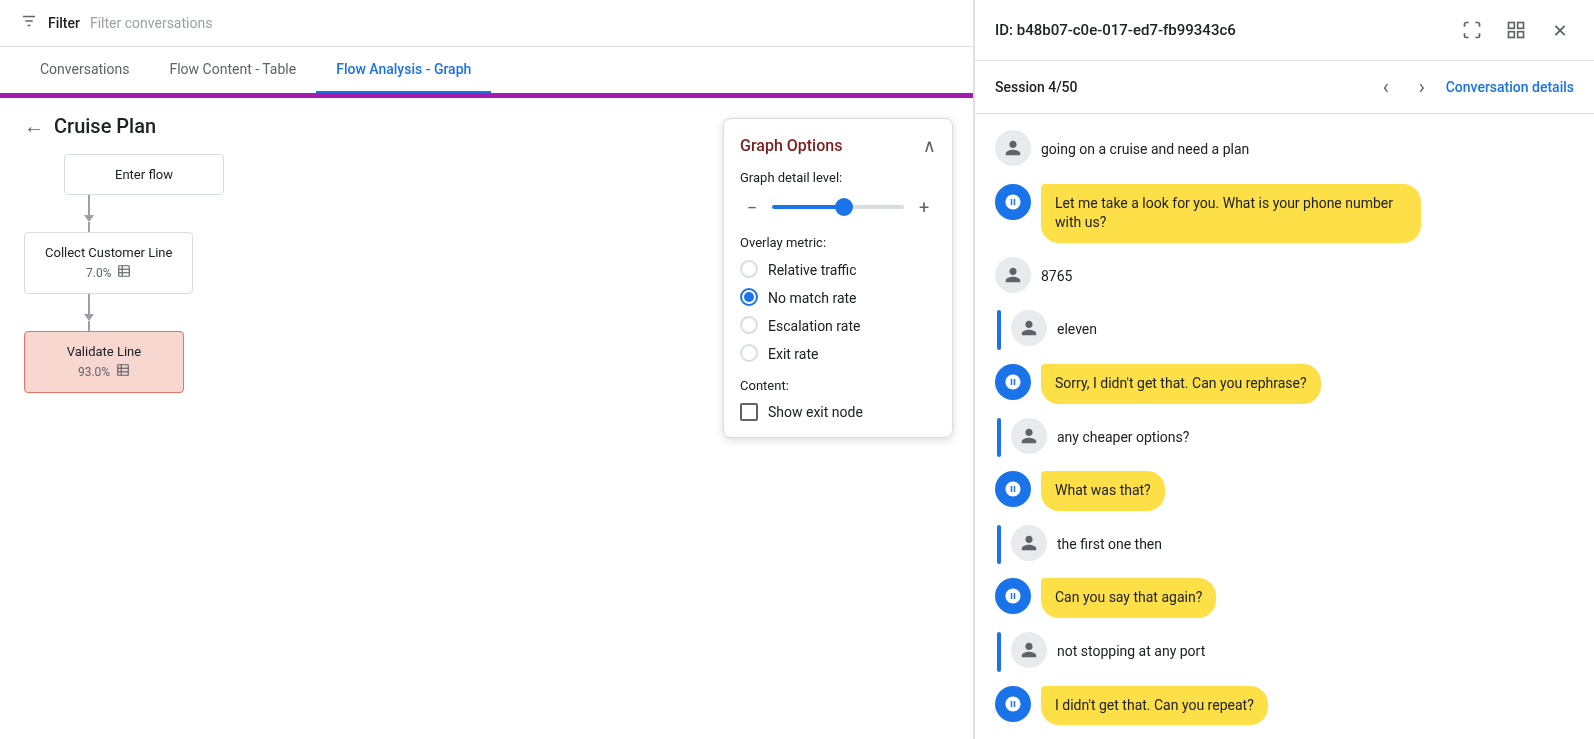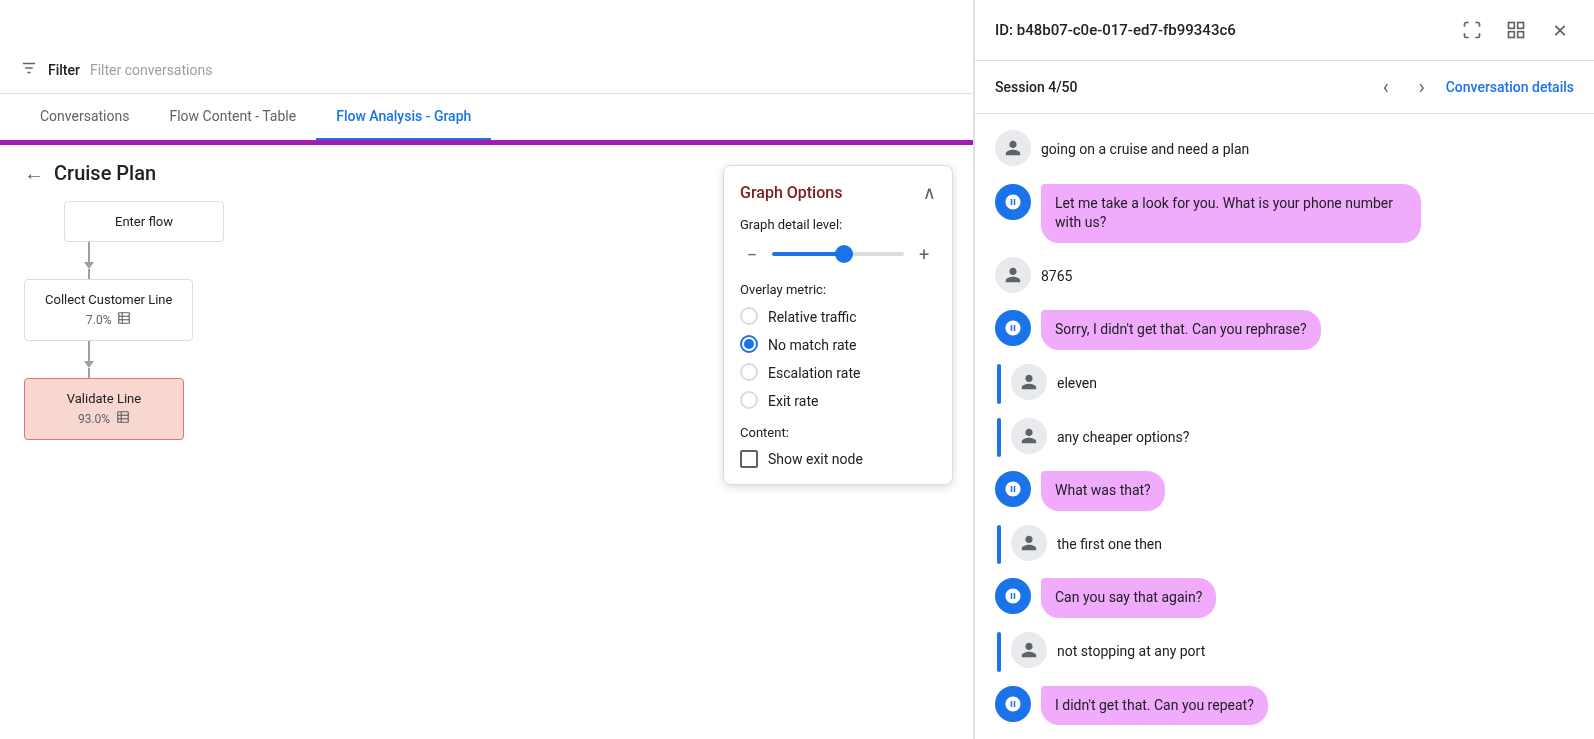--- a/index.html
+++ b/index.html
@@ -2,21 +2,21 @@
 <html><head>
   <meta charset="utf-8">
   <style>
     * { box-sizing: border-box; margin: 0; padding: 0; }
     body { font-family: 'Google Sans', Roboto, Arial, sans-serif; font-size: 14px; color: #202124; background: #fff; display: flex; height: 739px; overflow: hidden; }
 
     
     .left-panel { flex: 1; display: flex; flex-direction: column; border-right: 1px solid #e0e0e0; overflow: hidden; }
 
     
-    .filter-bar { display: flex; align-items: center; padding: 12px 20px; border-bottom: 1px solid #e0e0e0; gap: 10px; margin-top: 47px; }
+    .filter-bar { display: flex; align-items: center; padding: 12px 20px; border-bottom: 1px solid #e0e0e0; gap: 10px; }
     .filter-icon { color: #5f6368; font-size: 16px; }
     .filter-label { font-weight: 500; color: #202124; }
     .filter-input { color: #9aa0a6; font-size: 14px; }
 
     
     .tabs { display: flex; border-bottom: 5px solid #a21caf; padding: 0 20px; }
     .tab { padding: 14px 20px; font-size: 14px; color: #5f6368; cursor: pointer; border-bottom: 2px solid transparent; white-space: nowrap; }
     .tab.active { color: #1a73e8; border-bottom: 2px solid #1a73e8; font-weight: 500; }
 
     
@@ -77,21 +77,21 @@
 
     .chat-row { display: flex; align-items: flex-start; gap: 10px; }
     .chat-row.bot { flex-direction: row; }
     .chat-row.user { flex-direction: row; }
 
     .avatar { width: 36px; height: 36px; border-radius: 50%; display: flex; align-items: center; justify-content: center; flex-shrink: 0; font-size: 18px; }
     .avatar.user-avatar { background: #e8eaed; color: #5f6368; }
     .avatar.bot-avatar { background: #1a73e8; color: #fff; }
 
     .chat-bubble { padding: 10px 14px; border-radius: 18px; font-size: 14px; max-width: 380px; line-height: 1.4; }
-    .chat-bubble.bot-bubble { background: #f0abfc; color: #202124; border-radius: 4px 18px 18px 18px; }
+    .chat-bubble.bot-bubble { background: #fde047; color: #202124; border-radius: 4px 18px 18px 18px; }
     .chat-bubble.user-text { color: #202124; background: none; padding: 10px 0; }
 
     .escalation-indicator { width: 4px; background: #1a73e8; border-radius: 2px; align-self: stretch; flex-shrink: 0; margin-left: 2px; }
 
     .chat-area::-webkit-scrollbar { width: 6px; }
     .chat-area::-webkit-scrollbar-track { background: #f1f3f4; }
     .chat-area::-webkit-scrollbar-thumb { background: #dadce0; border-radius: 3px; }
   </style>
 </head>
 <body>
@@ -266,78 +266,78 @@
         <div class="chat-bubble bot-bubble">Let me take a look for you. What is your phone number with us?</div>
       </div>
       <div class="chat-row user">
         <div class="avatar user-avatar">
           <svg width="18" height="18" viewBox="0 0 24 24" fill="#5f6368">
             <path d="M12 12c2.7 0 4.8-2.1 4.8-4.8S14.7 2.4 12 2.4 7.2 4.5 7.2 7.2 9.3 12 12 12zm0 2.4c-3.2 0-9.6 1.6-9.6 4.8v2.4h19.2v-2.4c0-3.2-6.4-4.8-9.6-4.8z"></path>
           </svg>
         </div>
         <div class="chat-bubble user-text">8765</div>
       </div>
+      <div class="chat-row user">
+        <div class="escalation-indicator"></div>
+        <div class="avatar user-avatar">
+          <svg width="18" height="18" viewBox="0 0 24 24" fill="#5f6368">
+            <path d="M12 12c2.7 0 4.8-2.1 4.8-4.8S14.7 2.4 12 2.4 7.2 4.5 7.2 7.2 9.3 12 12 12zm0 2.4c-3.2 0-9.6 1.6-9.6 4.8v2.4h19.2v-2.4c0-3.2-6.4-4.8-9.6-4.8z"></path>
+          </svg>
+        </div>
+        <div class="chat-bubble user-text">eleven</div>
+      </div>
       <div class="chat-row bot">
         <div class="avatar bot-avatar">
           <svg width="18" height="18" viewBox="0 0 24 24" fill="white">
             <path d="M12 2C6.48 2 2 6.48 2 12s4.48 10 10 10 10-4.48 10-10S17.52 2 12 2zm-1 14H9V8h2v8zm4 0h-2V8h2v8z"></path>
           </svg>
         </div>
         <div class="chat-bubble bot-bubble">Sorry, I didn't get that. Can you rephrase?</div>
       </div>
       <div class="chat-row user">
         <div class="escalation-indicator"></div>
         <div class="avatar user-avatar">
           <svg width="18" height="18" viewBox="0 0 24 24" fill="#5f6368">
             <path d="M12 12c2.7 0 4.8-2.1 4.8-4.8S14.7 2.4 12 2.4 7.2 4.5 7.2 7.2 9.3 12 12 12zm0 2.4c-3.2 0-9.6 1.6-9.6 4.8v2.4h19.2v-2.4c0-3.2-6.4-4.8-9.6-4.8z"></path>
           </svg>
         </div>
-        <div class="chat-bubble user-text">eleven</div>
+        <div class="chat-bubble user-text">any cheaper options?</div>
+      </div>
+      <div class="chat-row bot">
+        <div class="avatar bot-avatar">
+          <svg width="18" height="18" viewBox="0 0 24 24" fill="white">
+            <path d="M12 2C6.48 2 2 6.48 2 12s4.48 10 10 10 10-4.48 10-10S17.52 2 12 2zm-1 14H9V8h2v8zm4 0h-2V8h2v8z"></path>
+          </svg>
+        </div>
+        <div class="chat-bubble bot-bubble">What was that?</div>
       </div>
       <div class="chat-row user">
         <div class="escalation-indicator"></div>
         <div class="avatar user-avatar">
           <svg width="18" height="18" viewBox="0 0 24 24" fill="#5f6368">
             <path d="M12 12c2.7 0 4.8-2.1 4.8-4.8S14.7 2.4 12 2.4 7.2 4.5 7.2 7.2 9.3 12 12 12zm0 2.4c-3.2 0-9.6 1.6-9.6 4.8v2.4h19.2v-2.4c0-3.2-6.4-4.8-9.6-4.8z"></path>
           </svg>
         </div>
-        <div class="chat-bubble user-text">any cheaper options?</div>
-      </div>
-      <div class="chat-row bot">
-        <div class="avatar bot-avatar">
-          <svg width="18" height="18" viewBox="0 0 24 24" fill="white">
-            <path d="M12 2C6.48 2 2 6.48 2 12s4.48 10 10 10 10-4.48 10-10S17.52 2 12 2zm-1 14H9V8h2v8zm4 0h-2V8h2v8z"></path>
-          </svg>
-        </div>
-        <div class="chat-bubble bot-bubble">What was that?</div>
+        <div class="chat-bubble user-text">the first one then</div>
+      </div>
+      <div class="chat-row bot">
+        <div class="avatar bot-avatar">
+          <svg width="18" height="18" viewBox="0 0 24 24" fill="white">
+            <path d="M12 2C6.48 2 2 6.48 2 12s4.48 10 10 10 10-4.48 10-10S17.52 2 12 2zm-1 14H9V8h2v8zm4 0h-2V8h2v8z"></path>
+          </svg>
+        </div>
+        <div class="chat-bubble bot-bubble">Can you say that again?</div>
       </div>
       <div class="chat-row user">
         <div class="escalation-indicator"></div>
         <div class="avatar user-avatar">
           <svg width="18" height="18" viewBox="0 0 24 24" fill="#5f6368">
             <path d="M12 12c2.7 0 4.8-2.1 4.8-4.8S14.7 2.4 12 2.4 7.2 4.5 7.2 7.2 9.3 12 12 12zm0 2.4c-3.2 0-9.6 1.6-9.6 4.8v2.4h19.2v-2.4c0-3.2-6.4-4.8-9.6-4.8z"></path>
           </svg>
         </div>
-        <div class="chat-bubble user-text">the first one then</div>
-      </div>
-      <div class="chat-row bot">
-        <div class="avatar bot-avatar">
-          <svg width="18" height="18" viewBox="0 0 24 24" fill="white">
-            <path d="M12 2C6.48 2 2 6.48 2 12s4.48 10 10 10 10-4.48 10-10S17.52 2 12 2zm-1 14H9V8h2v8zm4 0h-2V8h2v8z"></path>
-          </svg>
-        </div>
-        <div class="chat-bubble bot-bubble">Can you say that again?</div>
-      </div>
-      <div class="chat-row user">
-        <div class="escalation-indicator"></div>
-        <div class="avatar user-avatar">
-          <svg width="18" height="18" viewBox="0 0 24 24" fill="#5f6368">
-            <path d="M12 12c2.7 0 4.8-2.1 4.8-4.8S14.7 2.4 12 2.4 7.2 4.5 7.2 7.2 9.3 12 12 12zm0 2.4c-3.2 0-9.6 1.6-9.6 4.8v2.4h19.2v-2.4c0-3.2-6.4-4.8-9.6-4.8z"></path>
-          </svg>
-        </div>
         <div class="chat-bubble user-text">not stopping at any port</div>
       </div>
       <div class="chat-row bot">
         <div class="avatar bot-avatar">
           <svg width="18" height="18" viewBox="0 0 24 24" fill="white">
             <path d="M12 2C6.48 2 2 6.48 2 12s4.48 10 10 10 10-4.48 10-10S17.52 2 12 2zm-1 14H9V8h2v8zm4 0h-2V8h2v8z"></path>
           </svg>
         </div>
         <div class="chat-bubble bot-bubble">I didn't get that. Can you repeat?</div>
       </div>

